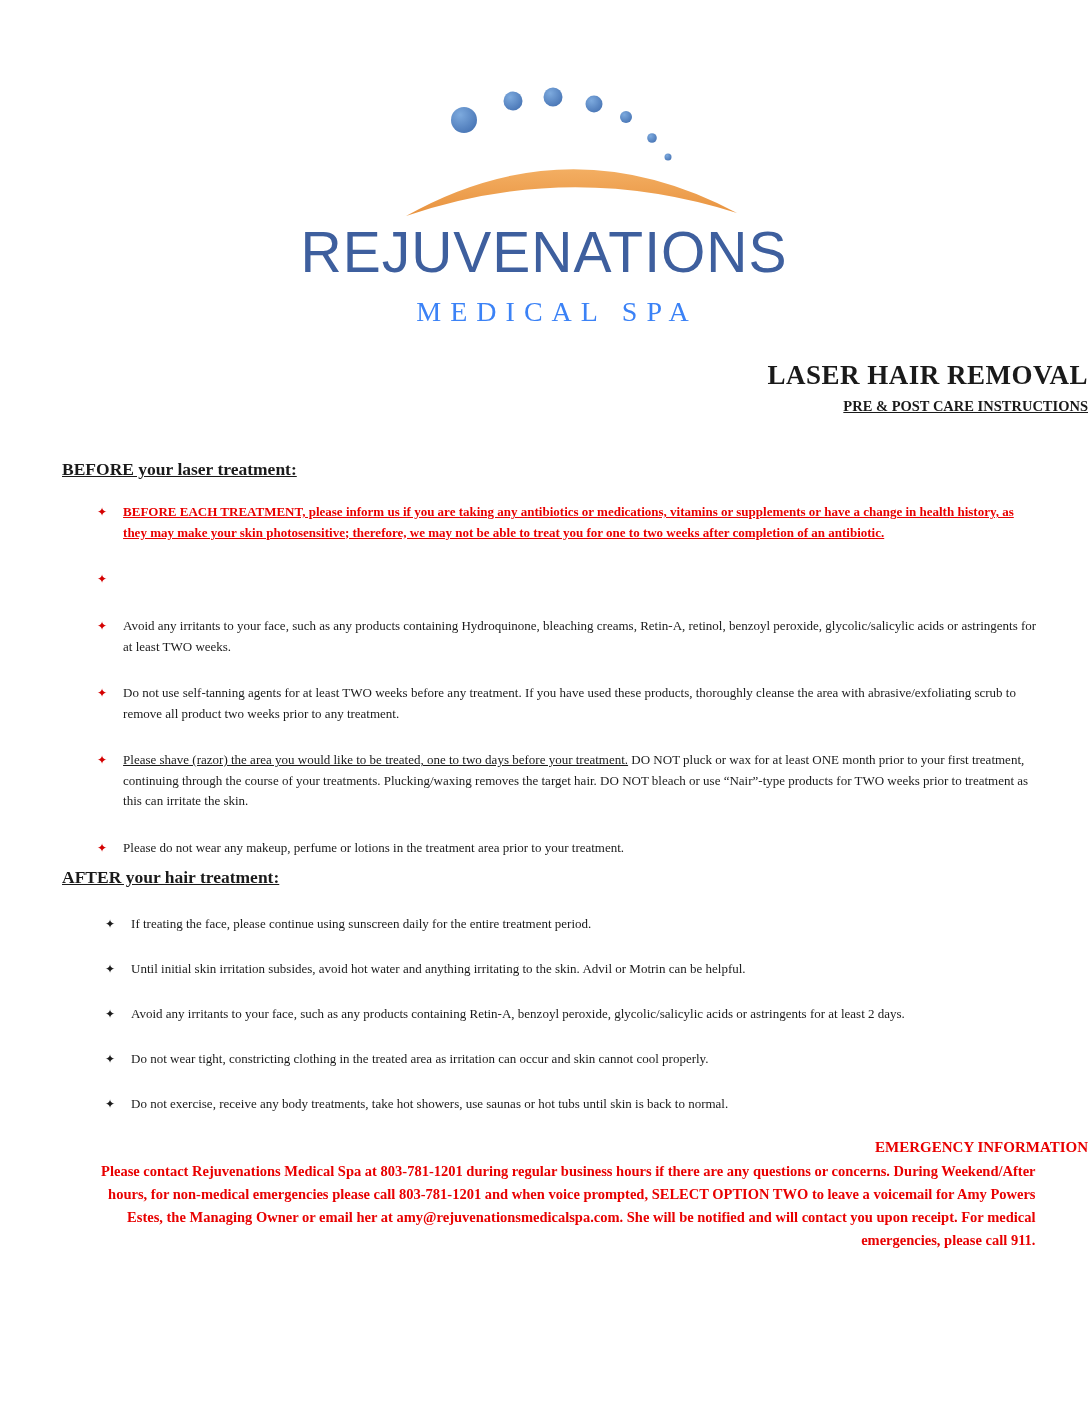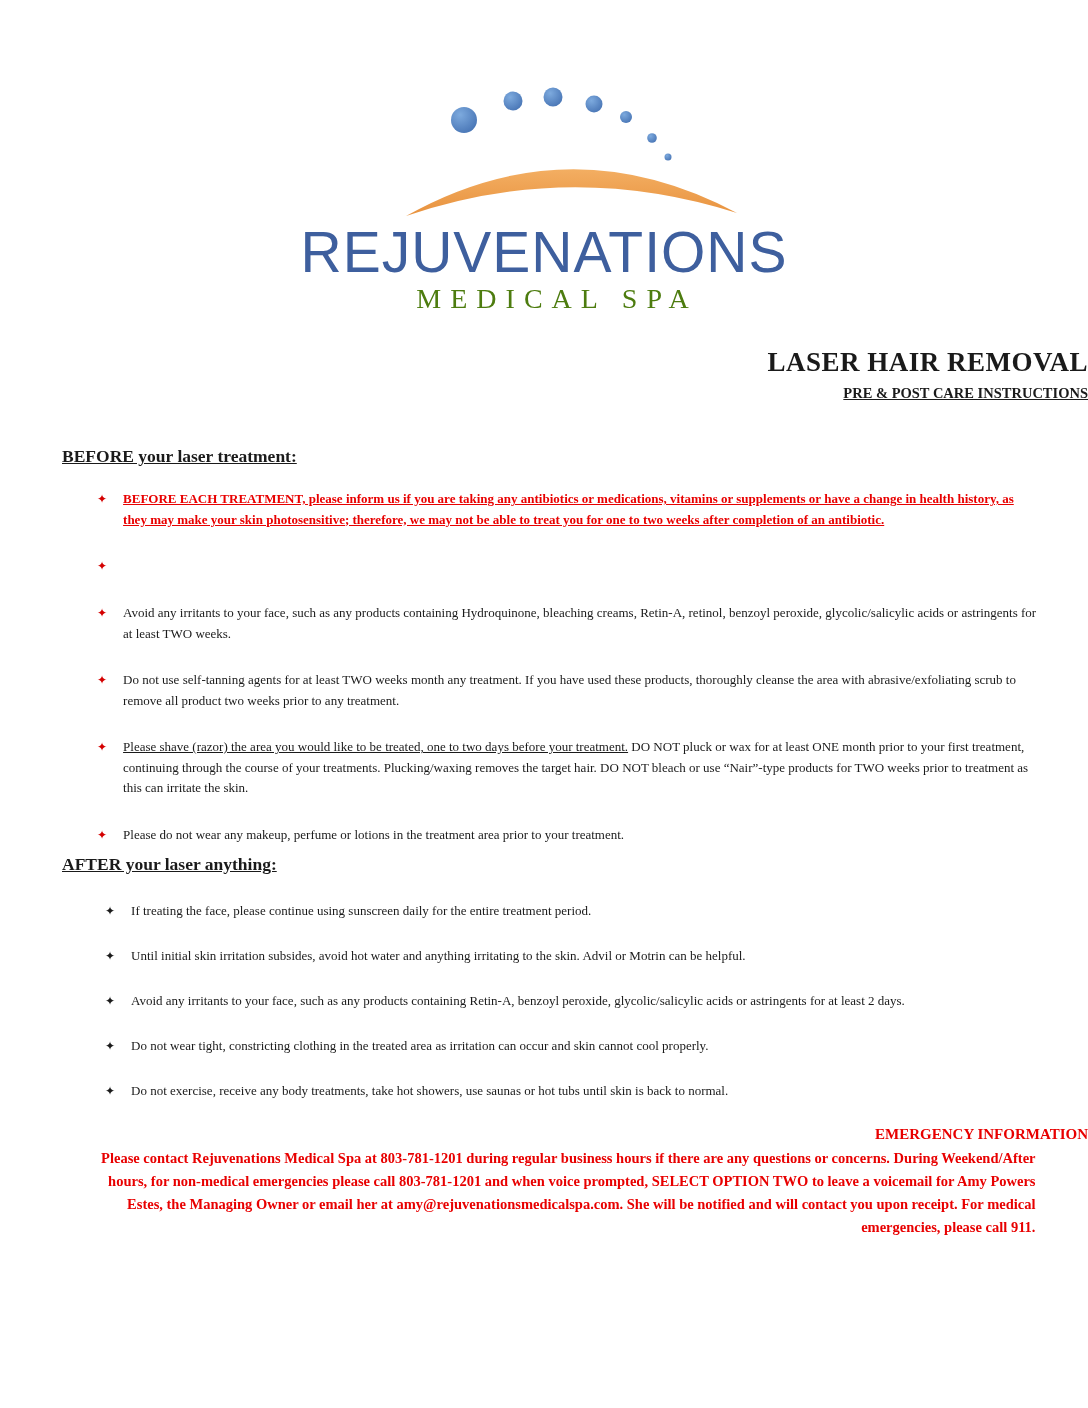--- a/index.html
+++ b/index.html
@@ -31,22 +31,22 @@
     font-weight: normal;
     letter-spacing: 1px;
     color: #3e5f9e;
     line-height: 1;
     margin-top: -4px;
   }
   .brand-sub {
     font-family: "Liberation Serif", serif;
     font-size: 28px;
     letter-spacing: 9px;
-    color: #4d7c0f;
-    margin-top: 2px;
+    color: #3b82f6;
+    margin-top: 15px;
     padding-left: 26px;
   }
 
   
   .doc-title {
     text-align: right;
     font-weight: bold;
     font-size: 27px;
     letter-spacing: 0.5px;
     margin-top: 32px;
@@ -167,33 +167,33 @@
   </li>
   <li>
     <span class="bullet bullet-red">✦</span>
   </li>
   <li>
     <span class="bullet bullet-red">✦</span>
     <span class="item-text">Avoid any irritants to your face, such as any products containing Hydroquinone, bleaching creams, Retin-A, retinol, benzoyl peroxide, glycolic/salicylic acids or astringents for at least TWO weeks.</span>
   </li>
   <li>
     <span class="bullet bullet-red">✦</span>
-    <span class="item-text">Do not use self-tanning agents for at least TWO weeks month any treatment.  If you have used these products, thoroughly cleanse the area with abrasive/exfoliating scrub to remove all product two weeks prior to any treatment.</span>
+    <span class="item-text">Do not use self-tanning agents for at least TWO weeks before any treatment.  If you have used these products, thoroughly cleanse the area with abrasive/exfoliating scrub to remove all product two weeks prior to any treatment.</span>
   </li>
   <li>
     <span class="bullet bullet-red">✦</span>
     <span class="item-text"><span class="underlined-part">Please shave (razor) the area you would like to be treated, one to two days before your treatment.</span><span>  DO NOT pluck or wax for at least ONE month prior to your first treatment, continuing through the course of your treatments.  Plucking/waxing removes the target hair.  DO NOT bleach or use “Nair”-type products for TWO weeks prior to treatment as this can irritate the skin.</span></span>
   </li>
   <li style="margin-bottom: 8px;">
     <span class="bullet bullet-red">✦</span>
     <span class="item-text">Please do not wear any makeup, perfume or lotions in the treatment area prior to your treatment.</span>
   </li>
 </ul>
 
-<div class="section-heading heading-after">AFTER your laser anything:</div>
+<div class="section-heading heading-after">AFTER your hair treatment:</div>
 
 <ul class="care-list after-list">
   <li>
     <span class="bullet bullet-black">✦</span>
     <span class="item-text">If treating the face, please continue using sunscreen daily for the entire treatment period.</span>
   </li>
   <li>
     <span class="bullet bullet-black">✦</span>
     <span class="item-text">Until initial skin irritation subsides, avoid hot water and anything irritating to the skin.  Advil or Motrin can be helpful.</span>
   </li>

